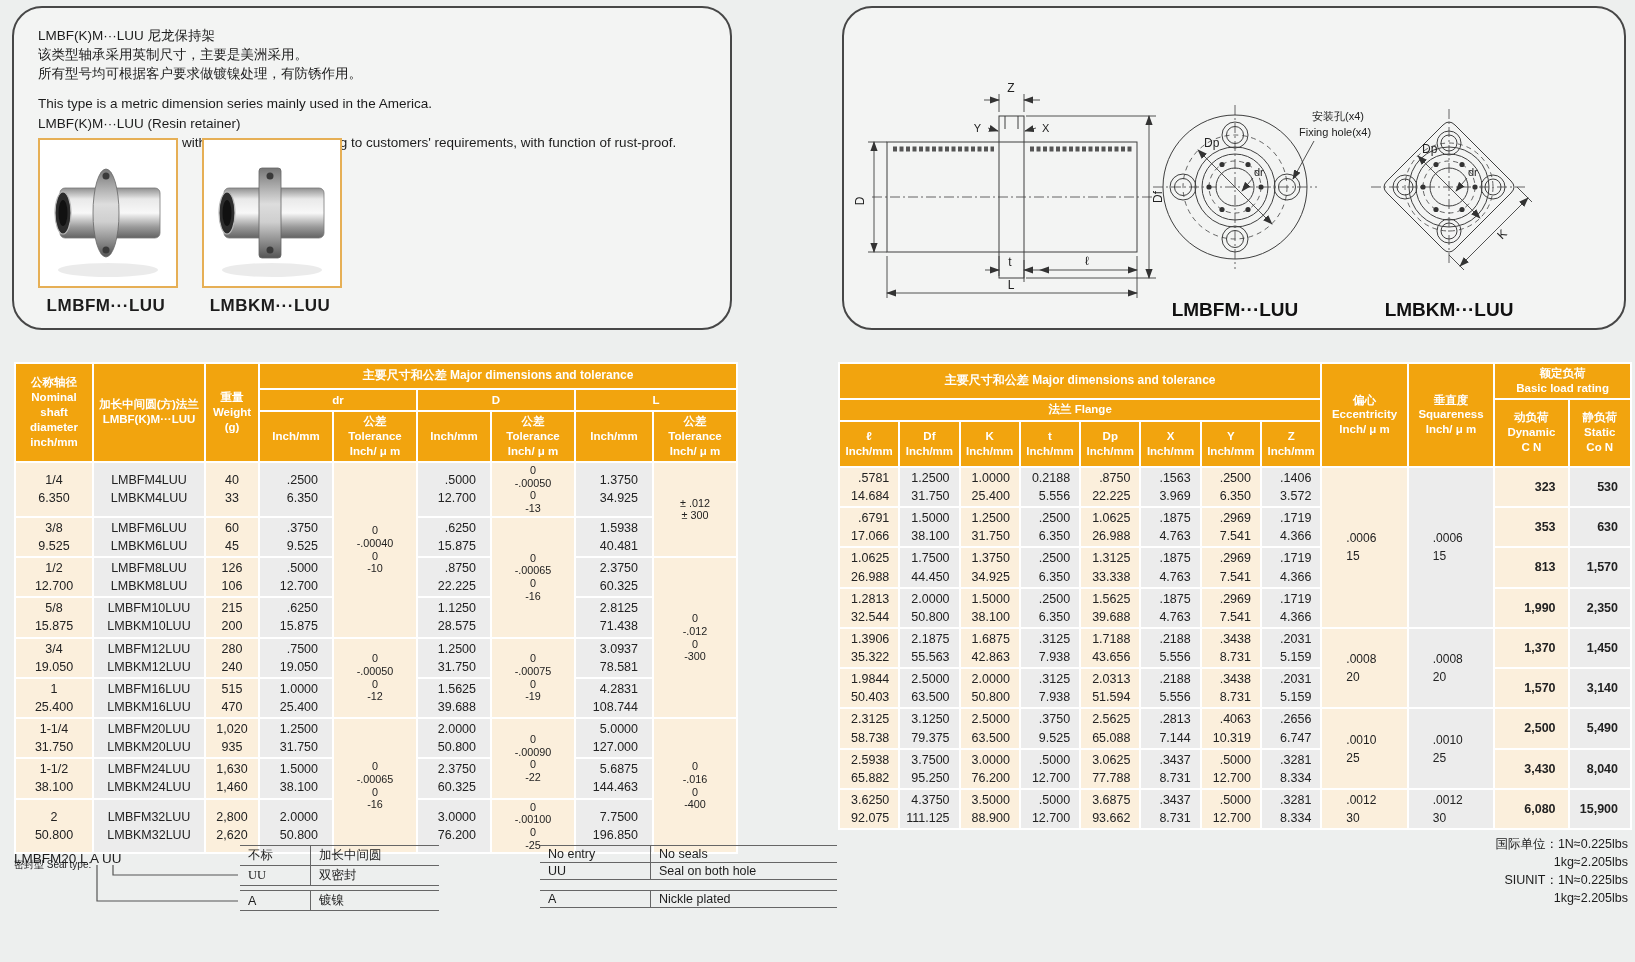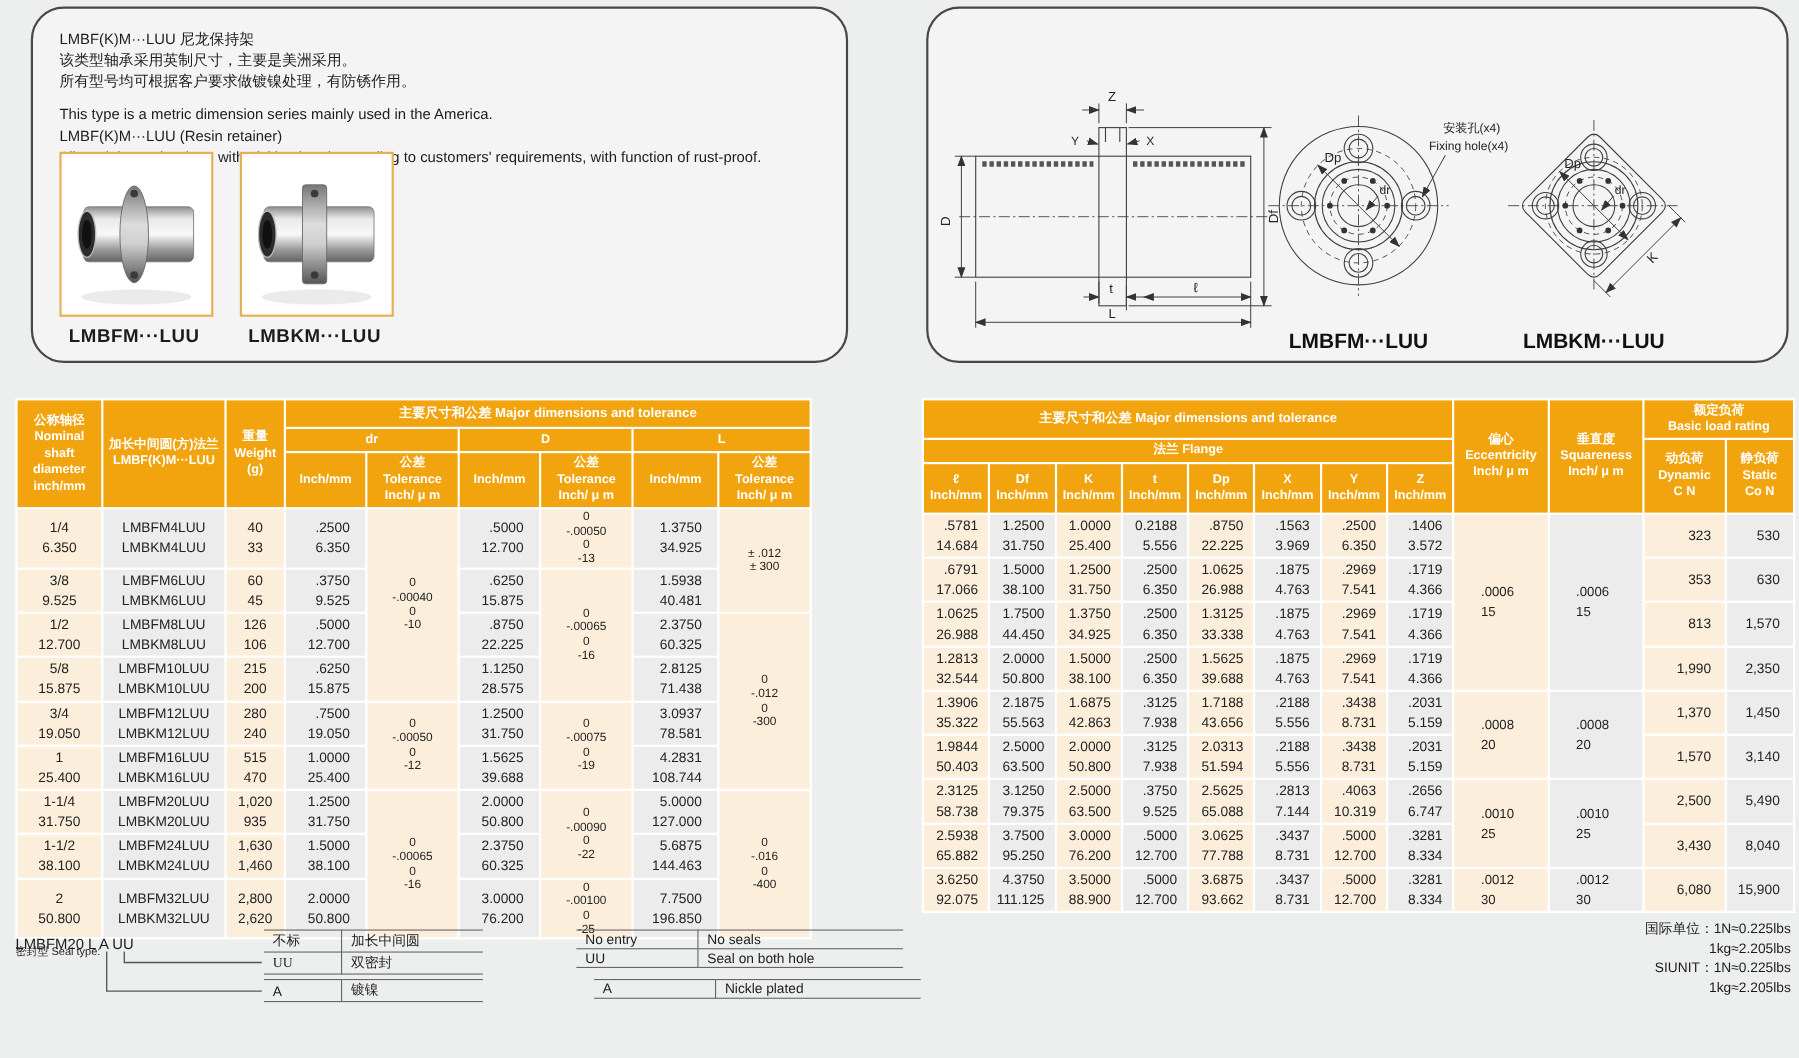--- a/index.html
+++ b/index.html
@@ -1,21 +1,21 @@
 <!DOCTYPE html>
 <html><head>
 <meta charset="utf-8">
 <style>
   html,body{margin:0;padding:0;}
   body{background:#edefee;font-family:"Liberation Sans",sans-serif;color:#1c1c1c;}
   .page{position:relative;width:1635px;height:962px;overflow:hidden;background:#edefee;}
 
   
   .panel{position:absolute;background:#f3f4f3;border:2px solid #474747;border-radius:30px;}
-  .panel-intro{left:28px;top:6px;width:716px;height:320px;padding-left:23px;}
+  .panel-intro{left:12px;top:6px;width:716px;height:320px;}
   .panel-drawing{left:842px;top:6px;width:780px;height:320px;}
 
   .intro-text{position:absolute;left:24px;top:18px;font-size:13.5px;line-height:1.42;}
   .intro-text p{margin:0;}
   .intro-gap{height:11px;}
 
   .photo{position:absolute;width:136px;height:146px;background:#fff;border:2px solid #e6af55;margin:0;}
   .photo-1{left:24px;top:130px;}
   .photo-2{left:188px;top:130px;}
   .photo-label{position:absolute;top:288px;width:140px;text-align:center;font-weight:bold;font-size:17px;letter-spacing:.5px;}
@@ -42,33 +42,33 @@
   .dim-table th.big{font-size:12px;}
   .dim-table tbody tr{height:37px;}
   .dim-table td{vertical-align:middle;font-size:12.5px;line-height:1.45;padding:1px 2px;color:#222;}
   .c-cream{background:#fbefdc;}
   .c-gray{background:#ececec;}
   .ta-c{text-align:center;}
   .ta-r{text-align:right;padding-right:14px !important;}
   td.dim{padding-right:9px !important;}
   td.tol{font-size:10.8px;line-height:1.18;text-align:center;padding:1px;}
   td.ecc{font-size:12px;line-height:1.5;text-align:left;padding-left:24px;}
-  td.load{font-size:12.5px;text-align:right;padding-right:12px;}
+  td.load{font-size:12.5px;text-align:right;padding-right:12px;font-weight:bold;}
 
   
   .seal-title{position:absolute;left:14px;top:858px;font-size:10px;}
   .seal-code{position:absolute;left:14px;top:851px;font-size:13.5px;}
   .legend-lines{position:absolute;left:10px;top:861px;width:260px;height:60px;}
   .lln{stroke:#555;stroke-width:1.2;fill:none;}
   table.mini{position:absolute;border-collapse:collapse;}
   .mini td{border-top:1.5px solid #666;border-bottom:1.5px solid #666;font-size:12.5px;padding:1px 10px 1px 8px;white-space:nowrap;}
   .mini td.k{border-right:1.5px solid #666;}
   .cn1{left:240px;top:845px;font-family:Liberation Serif, serif;} .cn1 td.k{width:52px;} .cn1 td.v{width:110px;}
   .cn2{left:240px;top:890px;} .cn2 td.k{width:52px;} .cn2 td.v{width:110px;}
-  .en1{left:524px;top:845px;} .en1 td.k{width:92px;} .en1 td.v{width:168px;}
+  .en1{left:540px;top:845px;} .en1 td.k{width:92px;} .en1 td.v{width:168px;}
   .en2{left:540px;top:890px;} .en2 td.k{width:92px;} .en2 td.v{width:168px;}
 
   
   .unit-notes{position:absolute;right:6px;top:835px;text-align:right;font-size:12.5px;line-height:1.35;}
   .unit-notes div{margin:1px;}
 </style>
 </head>
 <body>
 
 <div class="page">

